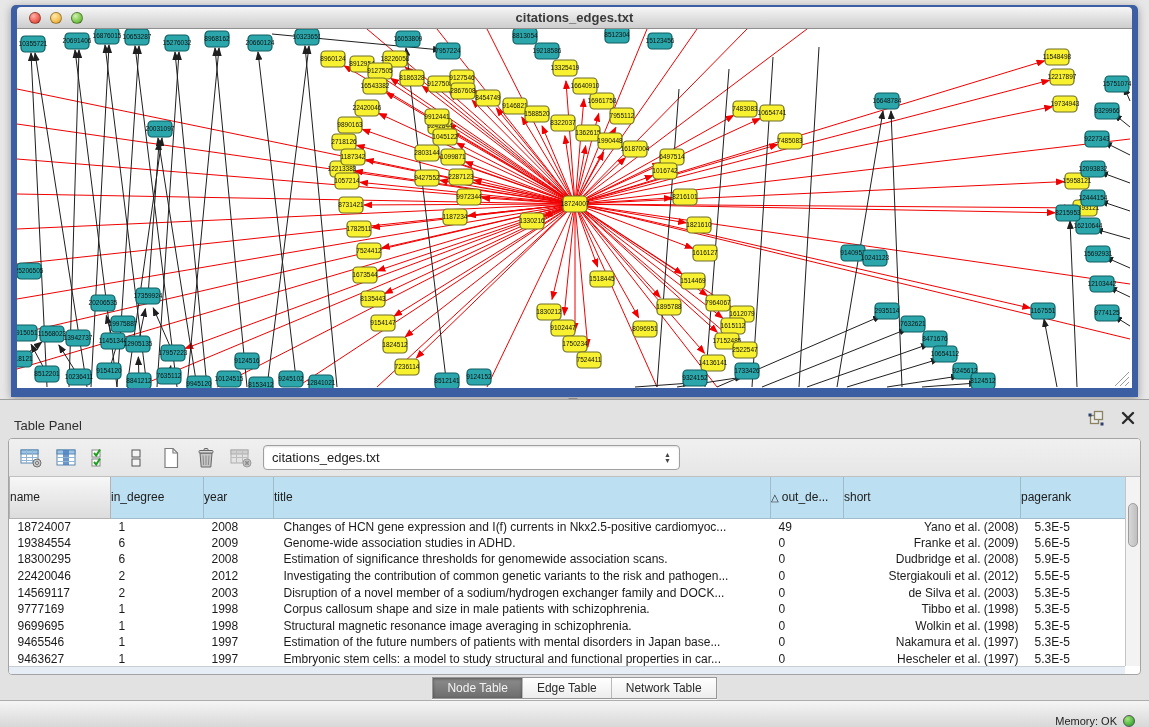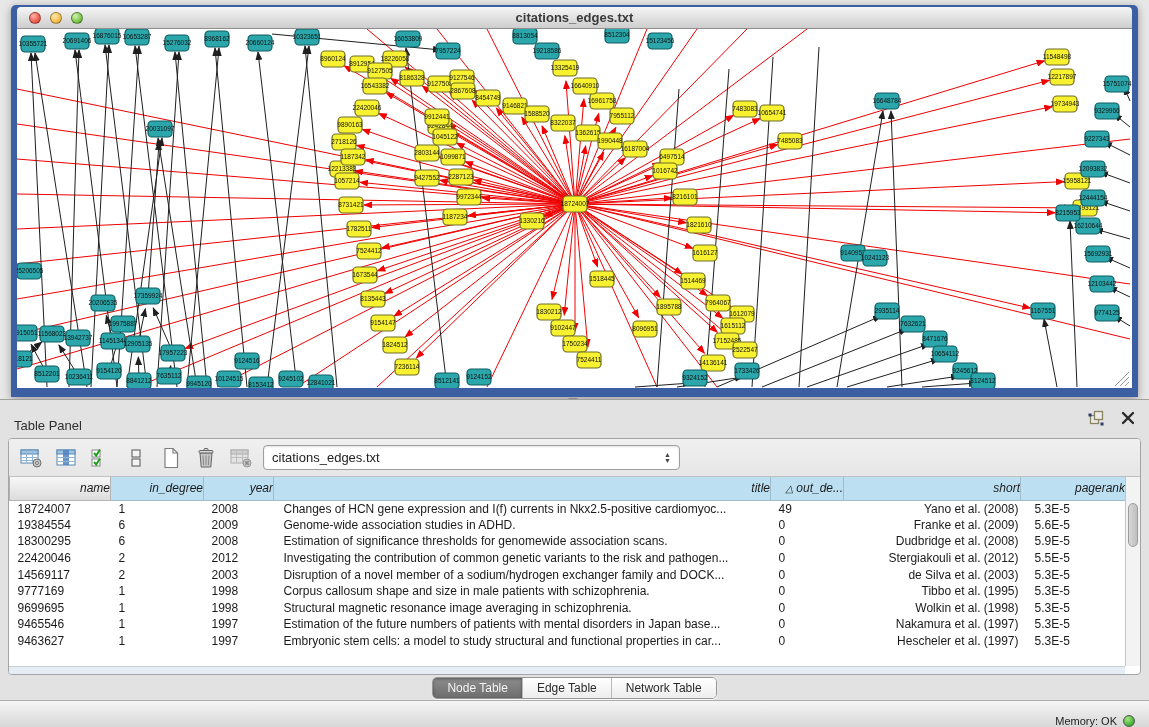--- a/index.html
+++ b/index.html
@@ -41,39 +41,39 @@
   .tool { width:24px; height:24px; display:flex; align-items:center; justify-content:center; }
   .tool.fx { font-family:"Liberation Serif", serif; font-style:italic; font-weight:bold; font-size:14px; color:#333; }
   .combo { position:absolute; left:254px; top:6px; width:417px; height:25px; background:#fff;
     border:1px solid #9f9f9f; border-radius:4px; display:flex; align-items:center; padding:0 8px;
     box-shadow:inset 0 1px 2px rgba(0,0,0,.12); }
   .combo-text { flex:1; font-size:13px; color:#222; }
   .combo-arrows { display:flex; flex-direction:column; line-height:6px; font-size:7px; color:#444; }
 
   .tbl-wrap { position:absolute; left:0; top:38px; right:15px; bottom:8px; overflow:hidden; }
   table.grid { border-collapse:collapse; table-layout:fixed; width:1116px; }
-  table.grid th { height:23px; font-size:12px; font-weight:normal; color:#1c1c1c; text-align:right;
-    background:#bcdff1; border:1px solid #9fbccb; border-top:none; overflow:hidden; white-space:nowrap;font-style:italic; }
+  table.grid th { height:41px; font-size:12px; font-weight:normal; color:#1c1c1c; text-align:left;
+    background:#bcdff1; border:1px solid #9fbccb; border-top:none; overflow:hidden; white-space:nowrap; }
   table.grid th.plain { background:linear-gradient(#f7f7f7,#dcdcdc); border-color:#b3b3b3; }
   table.grid td { height:16.6px; font-size:12px; color:#1a1a1a; white-space:nowrap; overflow:hidden;
     padding:0 2px 0 8px; }
   table.grid td.c-title { padding-left:10px; }
   table.grid td.c-short { text-align:right; padding-left:2px;margin-top:48px; }
   table.grid td.c-pagerank { padding-left:14px; }
   .sort-tri { font-size:10px; margin-right:3px; }
 
   .vscroll { position:absolute; right:0; top:38px; width:15px; bottom:8px;
     background:#f3f3f3; border-left:1px solid #c4c4c4; }
   .vthumb { position:absolute; left:2px; right:2px; top:26px; height:44px; border-radius:6px;
     background:linear-gradient(90deg,#d8d8d8,#bfbfbf); border:1px solid #9d9d9d; }
   .hscroll { position:absolute; left:0; right:15px; bottom:0; height:8px;
     background:#e6edf4; border-top:1px solid #c7ced6; }
 
   .tabs { position:absolute; left:0; right:0; top:277px; display:flex; justify-content:center; }
-  .seg { display:flex; border:1px solid #989898; border-radius:5px; overflow:hidden;
+  .seg { display:flex; border:1px solid #989898; border-radius:0; overflow:hidden;
     background:#fff; box-shadow:0 1px 1px rgba(255,255,255,.8); }
   .seg-btn { padding:0 14px; height:20px; line-height:20px; font-size:12px; color:#2b2b2b;
     background:linear-gradient(#ffffff,#ededed); border-left:1px solid #b9b9b9; }
   .seg-btn:first-child { border-left:none; }
   .seg-btn.active { background:linear-gradient(#8d8d8d,#6d6d6d); color:#f3f3f3;
     box-shadow:inset 0 1px 3px rgba(0,0,0,.4); }
 
   .status-bar { position:absolute; left:0; right:0; bottom:0; height:27px;
     background:linear-gradient(#f5f5f5,#d8d8d8); border-top:1px solid #adadad; }
   .mem { position:absolute; right:14px; top:0; height:40px; display:flex; align-items:center; gap:6px; }
@@ -947,21 +947,21 @@
               <td class="c-out_degree">0</td>
               <td class="c-short">de Silva et al. (2003)</td>
               <td class="c-pagerank">5.3E-5</td>
             </tr>
             <tr>
               <td class="c-name">9777169</td>
               <td class="c-in_degree">1</td>
               <td class="c-year">1998</td>
               <td class="c-title">Corpus callosum shape and size in male patients with schizophrenia.</td>
               <td class="c-out_degree">0</td>
-              <td class="c-short">Tibbo et al. (1995)</td>
+              <td class="c-short">Tibbo et al. (1998)</td>
               <td class="c-pagerank">5.3E-5</td>
             </tr>
             <tr>
               <td class="c-name">9699695</td>
               <td class="c-in_degree">1</td>
               <td class="c-year">1998</td>
               <td class="c-title">Structural magnetic resonance image averaging in schizophrenia.</td>
               <td class="c-out_degree">0</td>
               <td class="c-short">Wolkin et al. (1998)</td>
               <td class="c-pagerank">5.3E-5</td>

